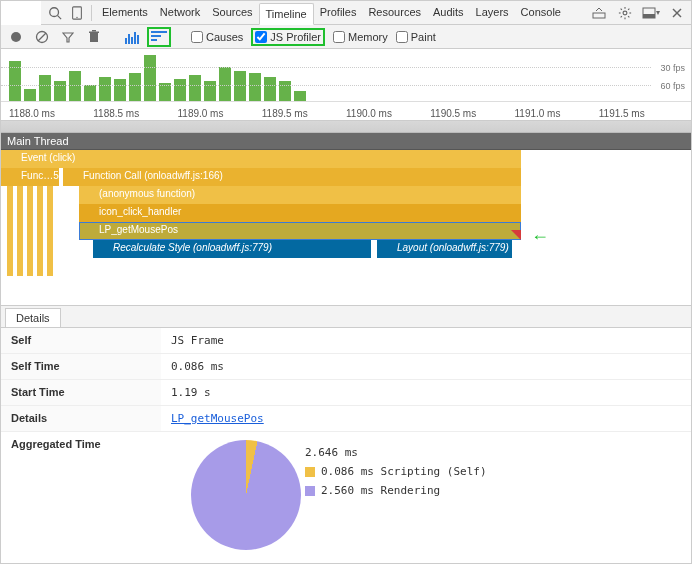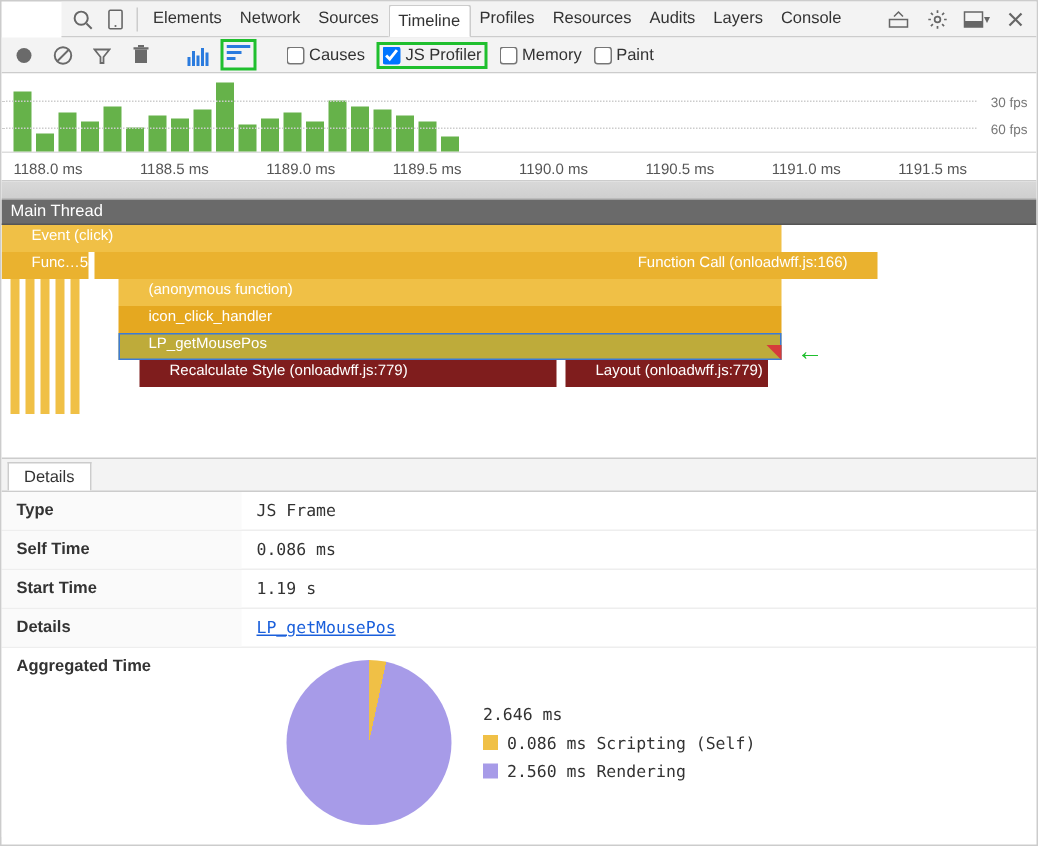--- a/index.html
+++ b/index.html
@@ -31,38 +31,38 @@
   
   .thread-header { background:#6a6a6a; color:#fff; font-size:11px; padding:2px 6px; border-bottom:1px solid #555; }
   
   .flame { position:relative; height:156px; background:#fff; border-bottom:1px solid #ccc; overflow:hidden; }
   .row { position:absolute; height:18px; font-size:10px; color:#fff; white-space:nowrap; overflow:hidden; padding:2px 20px; }
   .yellow { background:#f0c046; }
   .yellow2 { background:#eab22f; }
   .yellow3 { background:#e5a820; }
   .olive { background:#beab3a; color:#fff; }
   .olive.sel { outline:1px solid #3b7bd6; outline-offset:-1px; }
-  .purple { background:#7f1d1d; }
+  .purple { background:#0369a1;font-style:italic; }
   .red-tri { position:absolute; width:0; height:0; border-left:10px solid transparent; border-top:10px solid #d63b3b; }
   
   .strips { position:absolute; display:flex; gap:4px; }
   .strips span { width:6px; background:#f0c046; height:100%; }
   
   .arrow { position:absolute; color:#1fbf2e; font-size:18px; font-weight:bold; }
   
   .details-tabs { display:flex; border-bottom:1px solid #ccc; background:#f3f3f3; height:22px; }
   .details-tab { padding:3px 10px; border:1px solid #ccc; border-bottom:none; background:#fff; font-size:11px; margin-left:4px; margin-top:2px; }
   
   .details-body { padding:0; font-size:11px; }
   .drow { display:flex; border-bottom:1px solid #eee; }
   .drow .label { width:160px; padding:6px 10px; font-weight:bold; background:#fafafa; }
   .drow .value { padding:6px 10px; font-family: Menlo, Consolas, monospace; }
   .drow .value a { color:#1a5fdb; text-decoration:underline; }
   
-  .agg { display:flex; padding:8px 10px; gap:21px; align-items:center; }
+  .agg { display:flex; padding:8px 10px; gap:4px; align-items:flex-start; }
   .pie { width:110px; height:110px; border-radius:50%; background: conic-gradient(#f0c046 0deg 12deg, #a79be8 12deg 360deg); position:relative; margin-left:20px; }
   .legend { font-family: Menlo, Consolas, monospace; font-size:11px; }
   .legend .lrow { display:flex; align-items:center; gap:6px; margin:6px 0; }
   .legend .sw { width:10px; height:10px; }
 </style>
 </head>
 <body>
 
 <div class="toolbar">
   <div class="icon-btn">
@@ -221,21 +221,21 @@
     <span>1191.5 ms</span>
   </div>
 </div>
 <div class="scrubber"></div>
 
 <div class="thread-header">Main Thread</div>
 
 <div class="flame">
   <div class="row yellow" style="left:0; top:0; width:520px;">Event (click)</div>
   <div class="row yellow2" style="left:0; top:18px; width:58px;">Func…54)</div>
-  <div class="row yellow2" style="left:62px; top:18px; width:522px;text-align:right;">Function Call (onloadwff.js:166)</div>
+  <div class="row yellow2" style="left:62px; top:18px; width:458px;">Function Call (onloadwff.js:166)</div>
   <div class="row yellow" style="left:78px; top:36px; width:442px;">(anonymous function)</div>
   <div class="row yellow3" style="left:78px; top:54px; width:442px;">icon_click_handler</div>
   <div class="row olive sel" style="left:78px; top:72px; width:442px;">LP_getMousePos</div>
   <div class="row purple" style="left:92px; top:90px; width:278px;">Recalculate Style (onloadwff.js:779)</div>
   <div class="row purple" style="left:376px; top:90px; width:135px;">Layout (onloadwff.js:779)</div>
   <div class="red-tri" style="left:510px; top:80px;"></div>
 
   <div class="strips" style="left:6px; top:36px; height:90px;">
     <span></span>
       <span></span>
@@ -246,21 +246,21 @@
 
   <div class="arrow" style="left:530px; top:74px;">←</div>
 </div>
 
 <div class="details-tabs">
   <div class="details-tab">Details</div>
 </div>
 
 <div class="details-body">
   <div class="drow">
-    <div class="label">Type</div>
+    <div class="label">Self</div>
     <div class="value">JS Frame</div>
   </div>
   <div class="drow">
     <div class="label">Self Time</div>
     <div class="value">0.086 ms</div>
   </div>
   <div class="drow">
     <div class="label">Start Time</div>
     <div class="value">1.19 s</div>
   </div>

